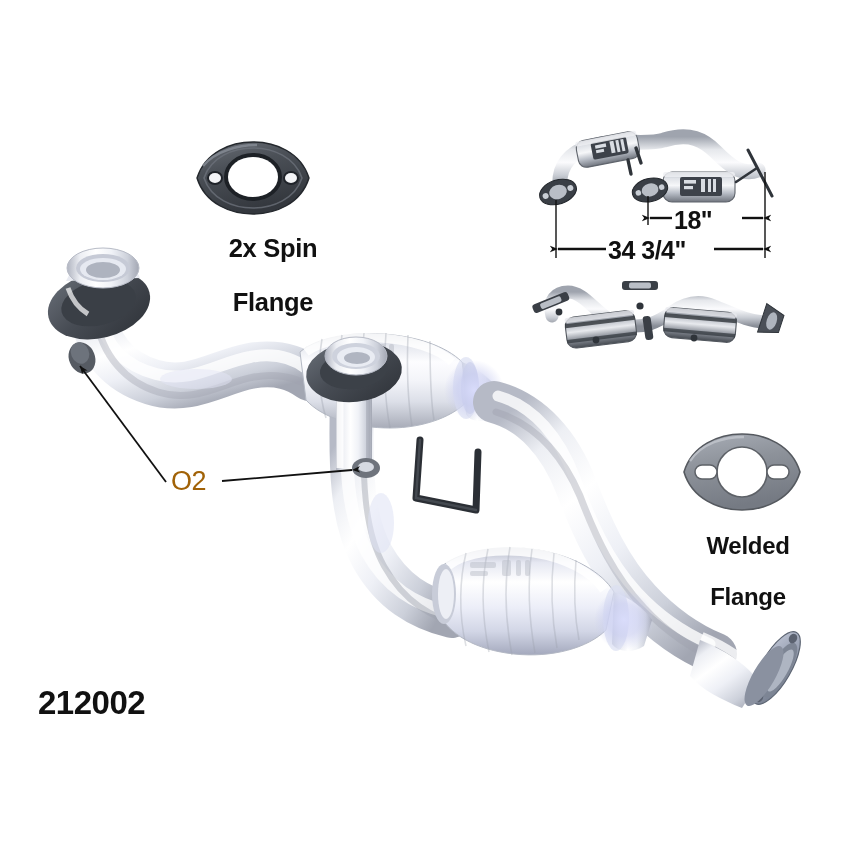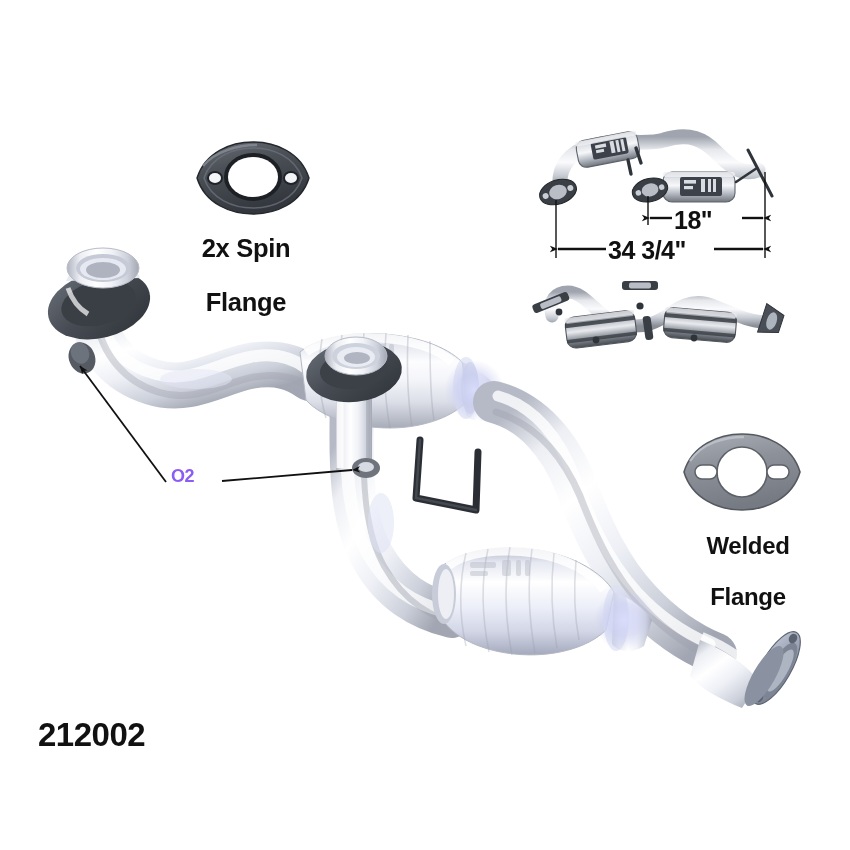--- a/index.html
+++ b/index.html
@@ -31,47 +31,47 @@
   .label {
     position: absolute;
     font-weight: bold;
     line-height: 1.06;
     text-align: center;
     color: #111111;
     letter-spacing: -0.3px;
     white-space: pre-line;
   }
   #spin-flange-label {
-    left: 148px;
+    left: 175px;
     top: 208px;
     width: 196px;
     font-size: 25.5px;
   }
   #welded-flange-label {
     left: 648px;
     top: 508px;
     width: 200px;
     font-size: 24px;
   }
   #part-number {
     position: absolute;
     left: 38px;
-    top: 716px;
+    top: 684px;
     font-size: 33px;
     font-weight: bold;
     letter-spacing: -0.5px;
     color: #111111;
   }
   #o2-label {
     position: absolute;
     left: 171px;
     top: 466px;
-    font-size: 18px;
-    font-weight: bold;
-    color: #8b5cf6;
+    font-size: 27px;
+    font-weight: normal;
+    color: #a16207;
     letter-spacing: -0.5px;
   }
   .dim-text {
     position: absolute;
     font-weight: bold;
     color: #111111;
     letter-spacing: -0.5px;
   }
   #dim-18 {
     left: 674px;

